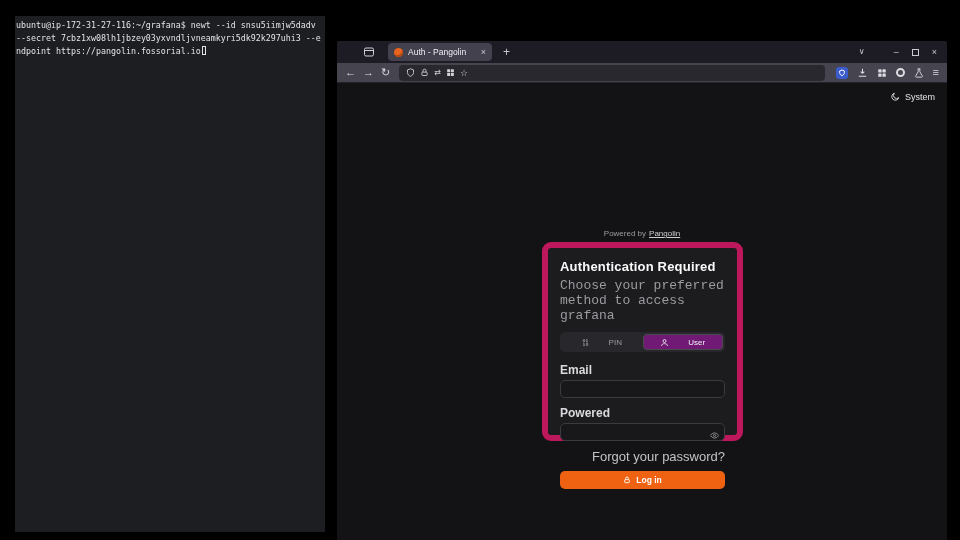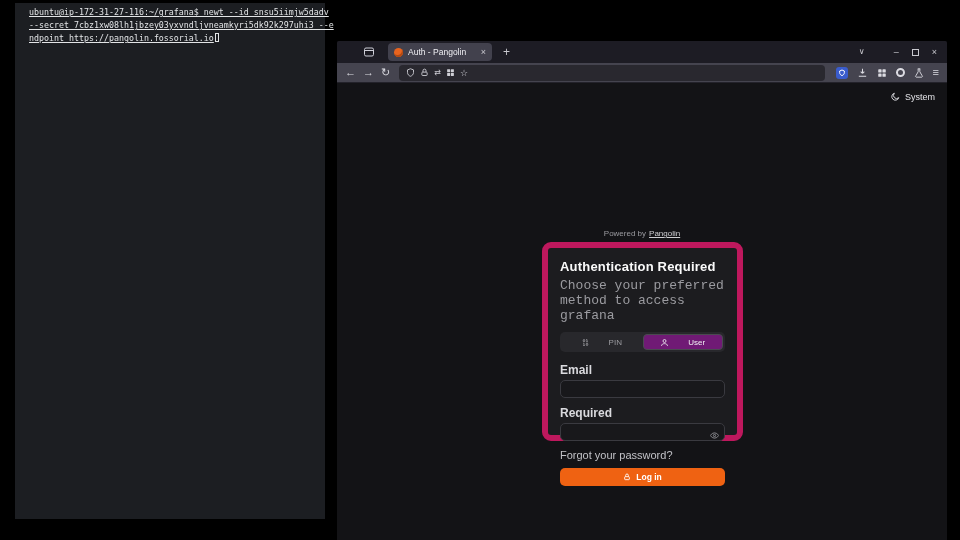--- a/index.html
+++ b/index.html
@@ -1,23 +1,23 @@
 <!DOCTYPE html>
 <html><head>
 <meta charset="utf-8">
 <style>
   * { margin:0; padding:0; box-sizing:border-box; }
   html,body { width:960px; height:540px; background:#000; overflow:hidden;
               font-family:"Liberation Sans", sans-serif; }
 
   
-  .terminal { position:absolute; left:15px; top:3px; width:310px; height:516px;
-              background:#1c1e22; padding:3px 14px;
+  .terminal { position:absolute; left:15px; top:16px; width:310px; height:516px;
+              background:#1c1e22; padding:3px 1px;
               font-family:"DejaVu Sans Mono", monospace; font-size:8.3px;
-              line-height:13px; color:#e2e4e6;text-decoration:underline; }
+              line-height:13px; color:#e2e4e6; }
   .tline { white-space:pre; }
   .cursor { display:inline-block; width:4px; height:9px; border:1px solid #e2e4e6;
             vertical-align:-1px; margin-left:1px; }
 
   
   .browser { position:absolute; left:337px; top:10px; width:610px; height:516px;
              background:#131316; border-radius:2px; overflow:hidden;margin-top:31px; }
 
   .tabbar { height:22px; background:#1d1c24; display:flex; align-items:center; }
   .fxview { margin-left:26px; color:#cfcfd8; display:flex; }
@@ -72,21 +72,21 @@
          font-size:8px; color:#9b9ba0; border-radius:4px; }
   .seg.active { background:#701a75; border:1px solid #4a4a50; color:#f2f2f4; }
   .segicon { display:flex; }
   .flabel { margin-top:11px; font-size:12px; font-weight:bold; color:#dadade; }
   .flabel.second { margin-top:8px; }
   .finput { margin-top:3px; width:100%; height:18px; background:#18181b;
             border:1px solid #3a3a40; border-radius:5px; outline:none;
             color:#eee; font-size:9px; padding:0 6px; display:block; }
   .pwrap { position:relative; }
   .eye { position:absolute; right:6px; top:8px; color:#9b9ba0; display:flex; }
-  .forgot { margin-top:8px; text-align:left; font-size:11px; color:#c2c2c7; }
+  .forgot { margin-top:8px; text-align:right; font-size:13px; color:#c2c2c7; }
   .login { margin-top:7px; width:100%; height:18px; background:#ef6212; border:none;
            border-radius:5px; color:#fff; font-size:8.5px; font-weight:bold;
            display:flex; align-items:center; justify-content:center; gap:5px;
            font-family:"Liberation Sans", sans-serif; }
 </style>
 </head>
 <body>
 
 <div class="terminal">
   <div class="tline">ubuntu@ip-172-31-27-116:~/grafana$ newt --id snsu5iimjw5dadv</div>
@@ -217,21 +217,21 @@
                 <path d="M4 21c0-4 4-6 8-6s8 2 8 6"></path>
               </svg>
           </span>
           <span>User</span>
         </div>
       </div>
 
       <div class="flabel">Email</div>
       <input class="finput" type="text" style="">
 
-      <div class="flabel second">Required</div>
+      <div class="flabel second">Powered</div>
       <div class="pwrap">
         <input class="finput" type="password" style="">
         <span class="eye">
           <svg width="9" height="9" viewBox="0 0 24 24" fill="none" stroke="currentColor" stroke-width="2.2">
               <path d="M1 12s4-7 11-7 11 7 11 7-4 7-11 7S1 12 1 12z"></path>
               <circle cx="12" cy="12" r="3"></circle>
             </svg>
         </span>
       </div>
 

